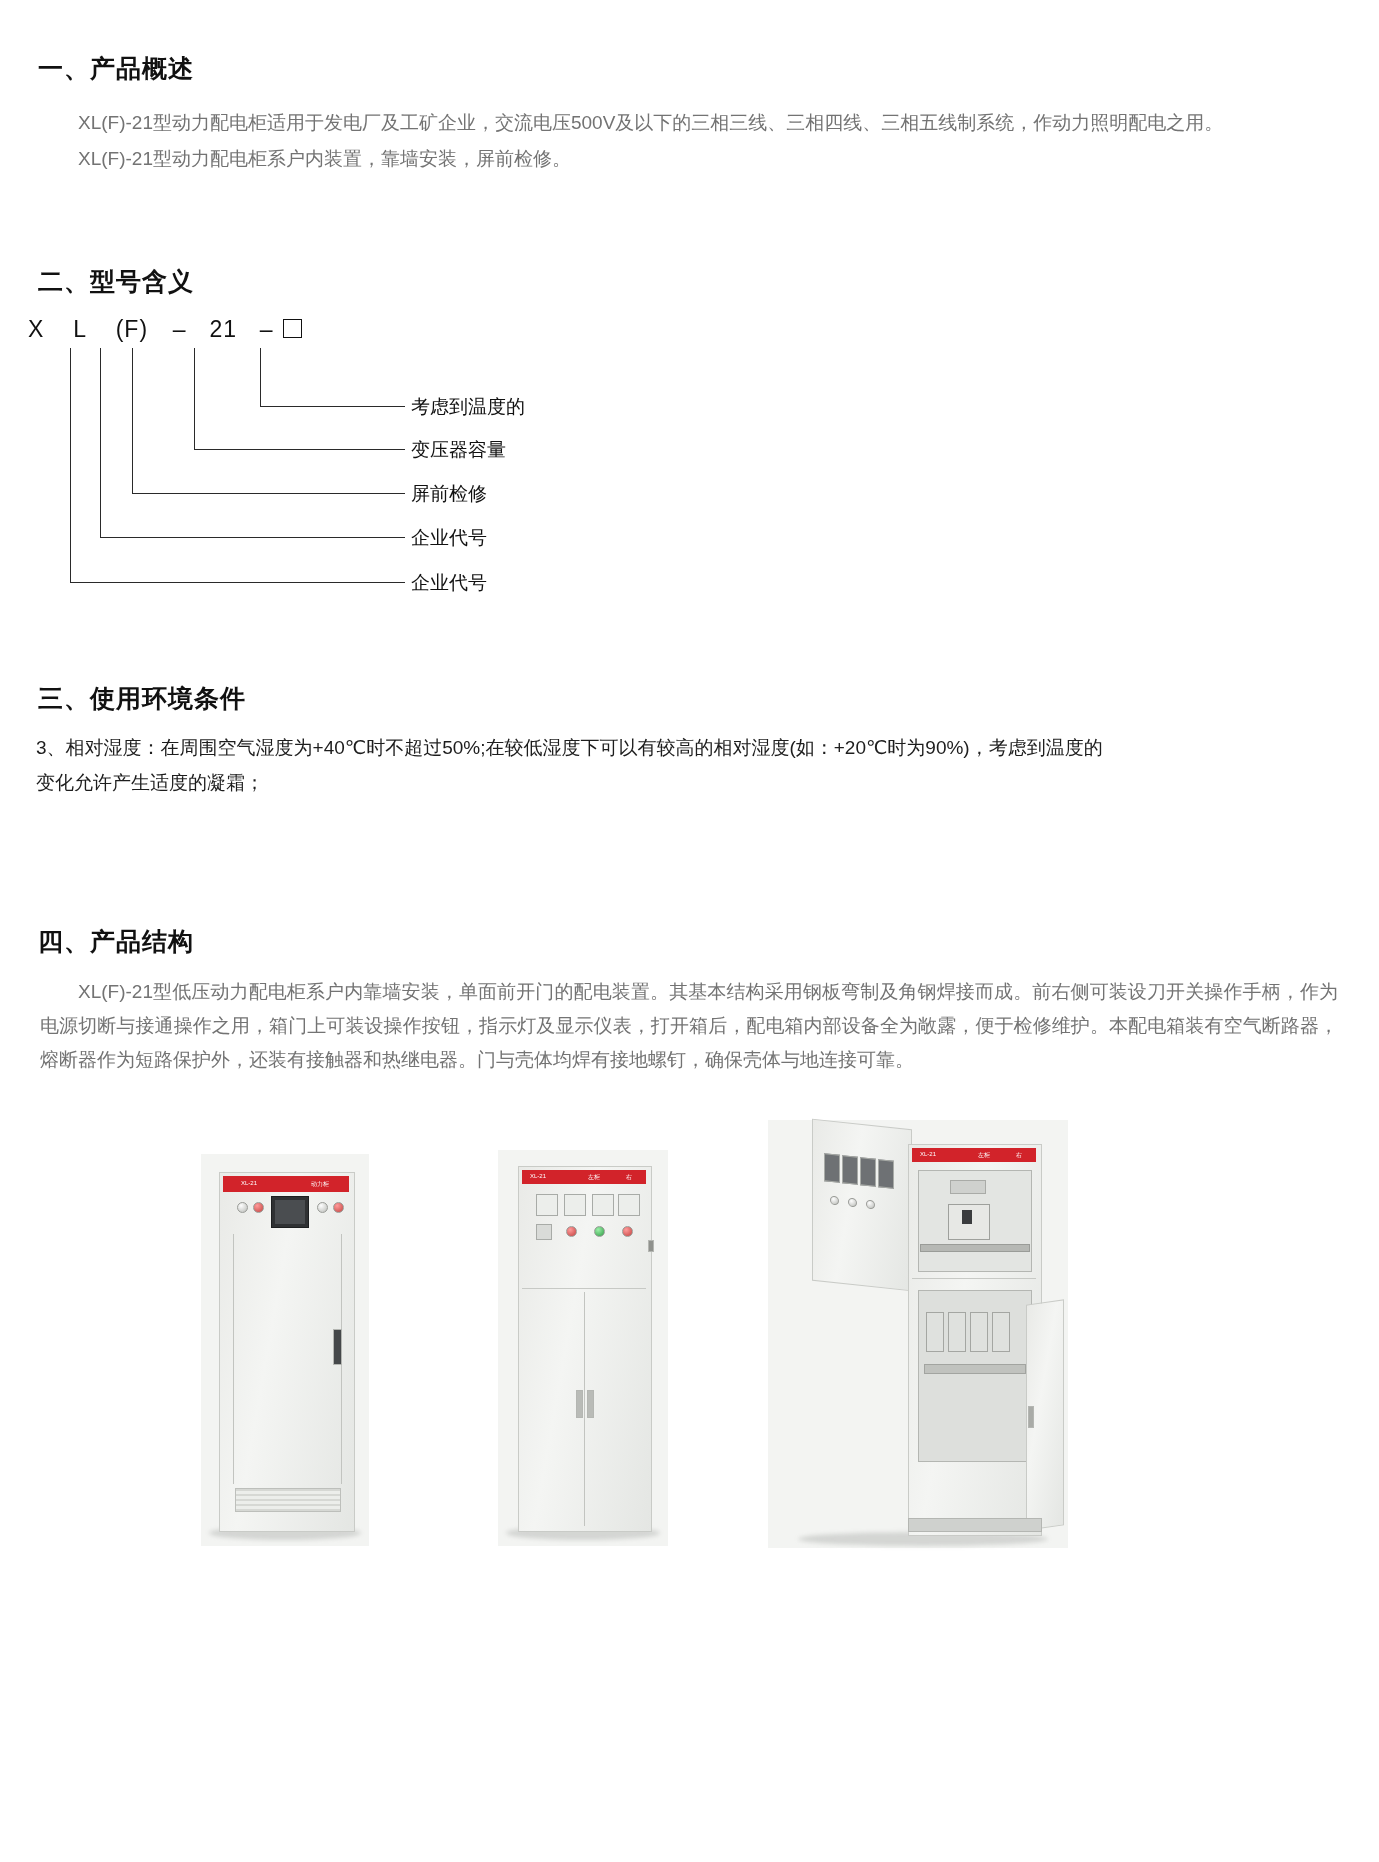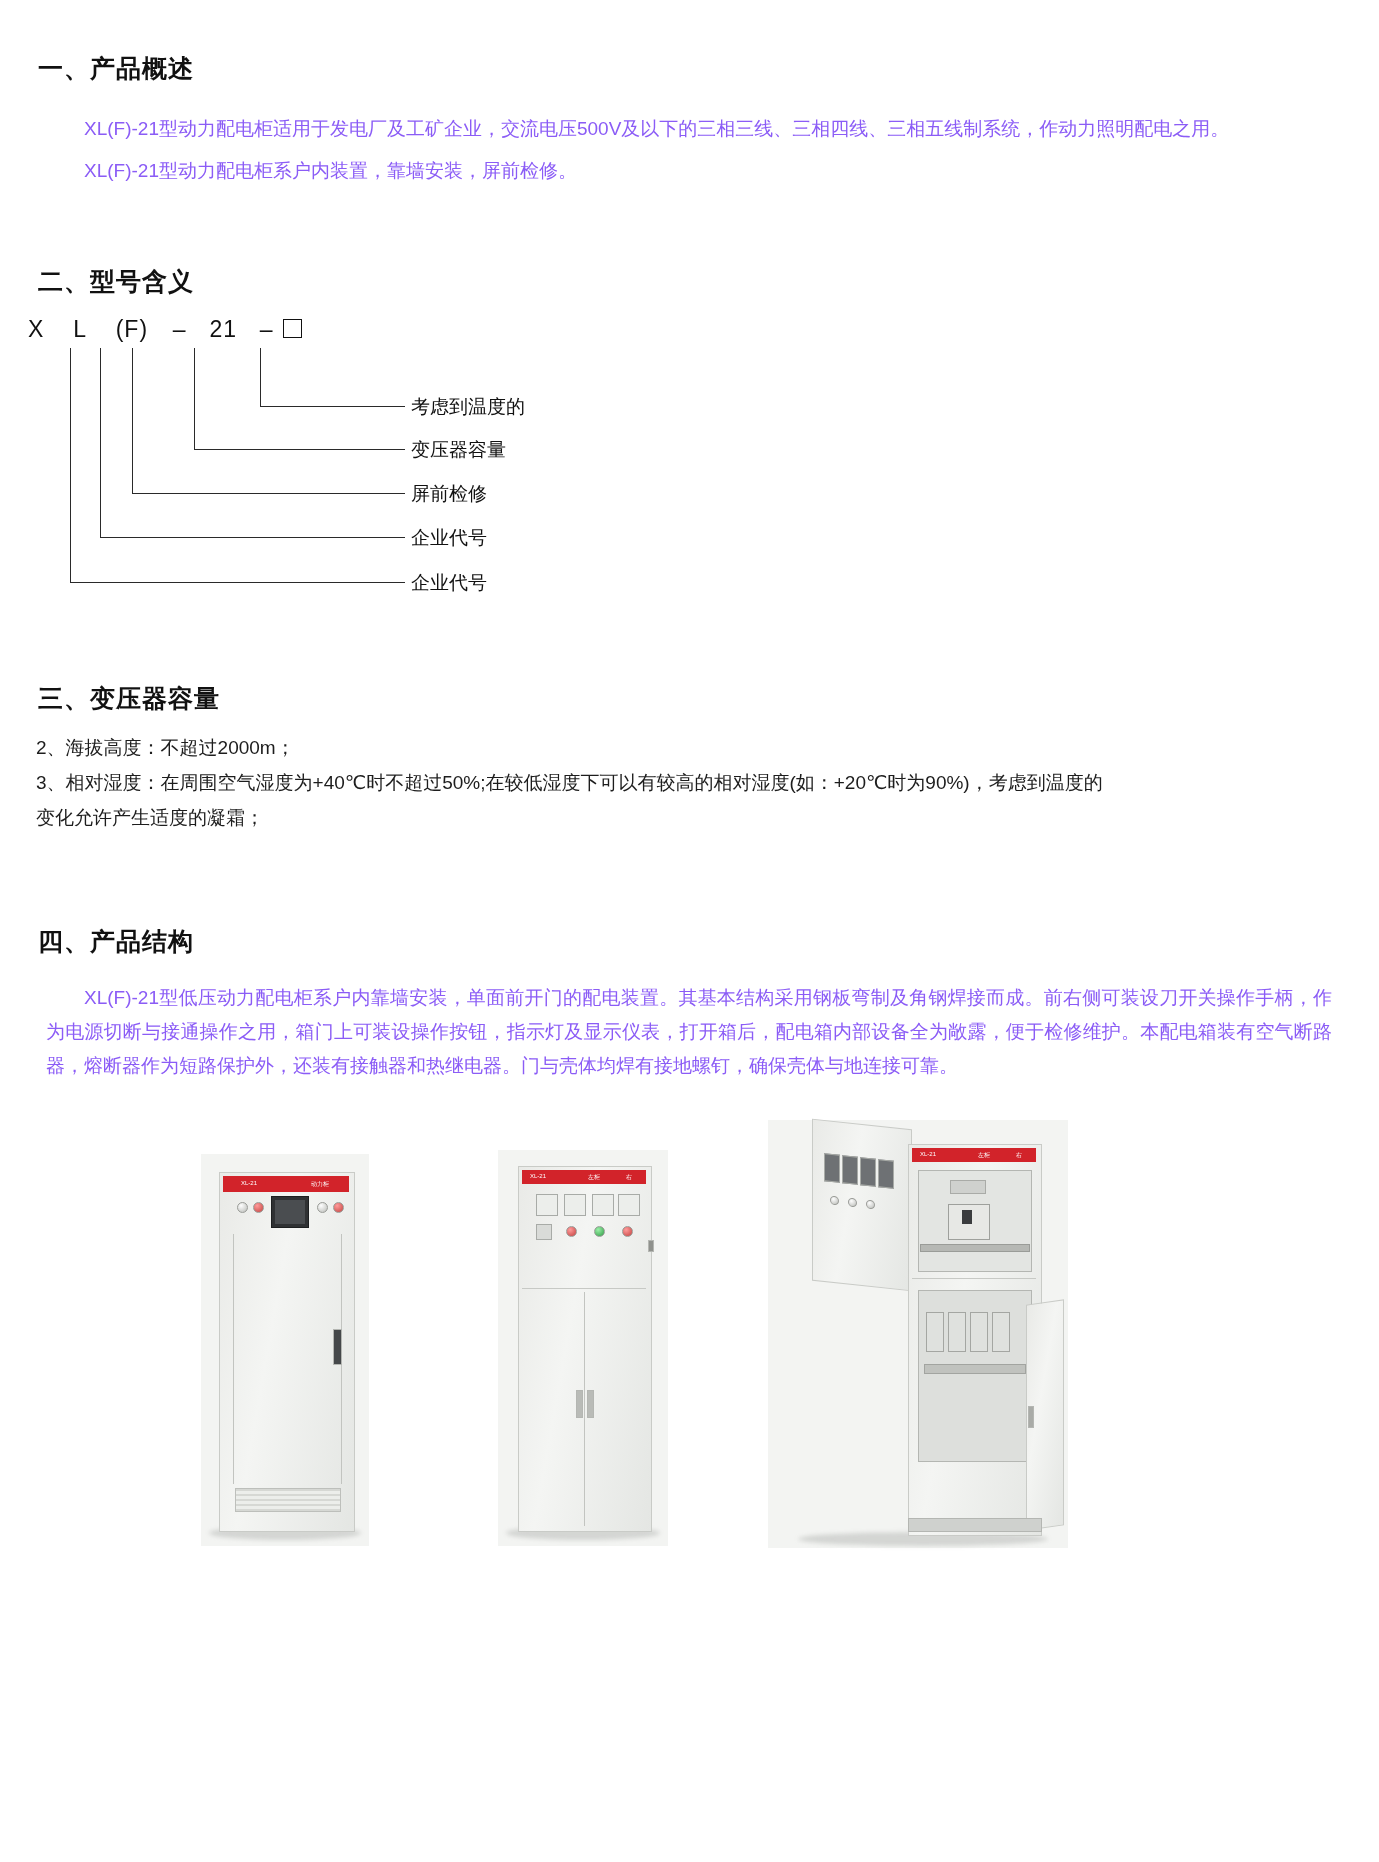--- a/index.html
+++ b/index.html
@@ -29,22 +29,22 @@
     letter-spacing: 1px;
     margin: 0;
     color: #111;
   }
 
   .s1 { position: absolute; left: 38px; top: 52px; }
   .s1-body { position: absolute; left: 38px; top: 104px; width: 1300px; }
   .para {
     font-size: 19px;
     line-height: 34px;
-    color: #8b5cf6;
-    margin: 8px;
+    color: #737373;
+    margin: 2px;
     text-align: justify;
   }
   .indent { text-indent: 38px; }
 
   .s2 { position: absolute; left: 38px; top: 265px; }
 
   
   .model-wrap {
     position: absolute;
     left: 28px;
@@ -240,24 +240,23 @@
 
     <div class="vline" style="left:72px; top:32px; height:189px;"></div>
     <div class="hline" style="left:72px; top:221px; width:305px;"></div>
     <div class="leg-label" style="left:383px; top:209px;">企业代号</div>
 
     <div class="vline" style="left:42px; top:32px; height:234px;"></div>
     <div class="hline" style="left:42px; top:266px; width:335px;"></div>
     <div class="leg-label" style="left:383px; top:254px;">企业代号</div>
   </div>
 
-  <h2 class="section-title s3">三、变压器容量</h2>
+  <h2 class="section-title s3">三、使用环境条件</h2>
 
   <div class="s3-body">
-    <p class="list-line">2、海拔高度：不超过2000m；</p>
     <p class="list-line">3、相对湿度：在周围空气湿度为+40℃时不超过50%;在较低湿度下可以有较高的相对湿度(如：+20℃时为90%)，考虑到温度的</p>
     <p class="list-line">变化允许产生适度的凝霜；</p>
   </div>
 
   <h2 class="section-title s4">四、产品结构</h2>
 
   <div class="s4-body">
     <p class="para indent">XL(F)-21型低压动力配电柜系户内靠墙安装，单面前开门的配电装置。其基本结构采用钢板弯制及角钢焊接而成。前右侧可装设刀开关操作手柄，作为电源切断与接通操作之用，箱门上可装设操作按钮，指示灯及显示仪表，打开箱后，配电箱内部设备全为敞露，便于检修维护。本配电箱装有空气断路器，熔断器作为短路保护外，还装有接触器和热继电器。门与壳体均焊有接地螺钉，确保壳体与地连接可靠。</p>
   </div>
 

